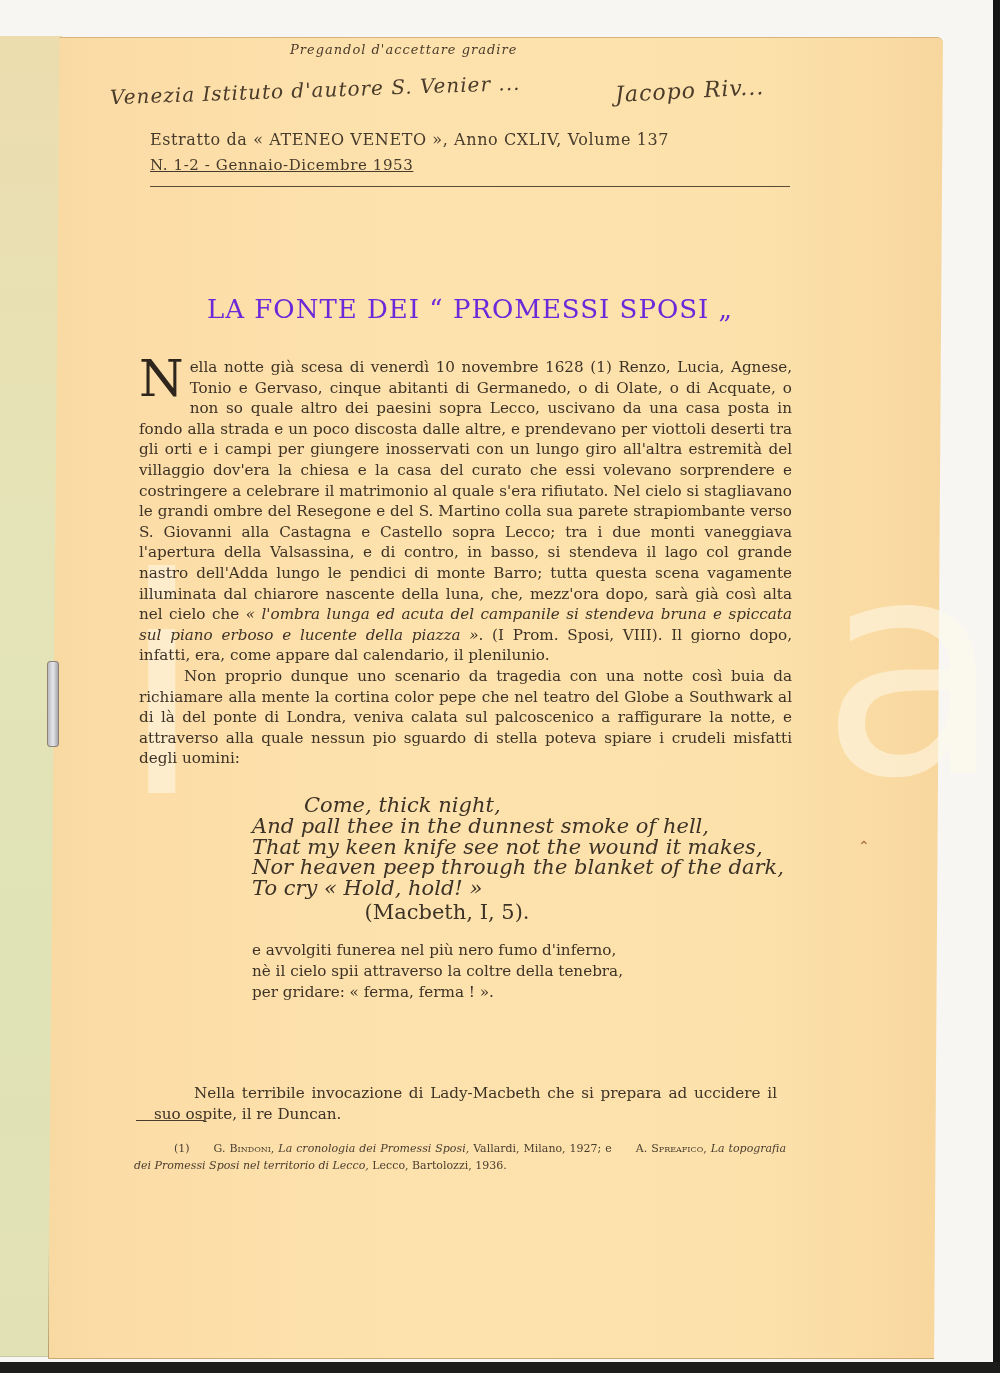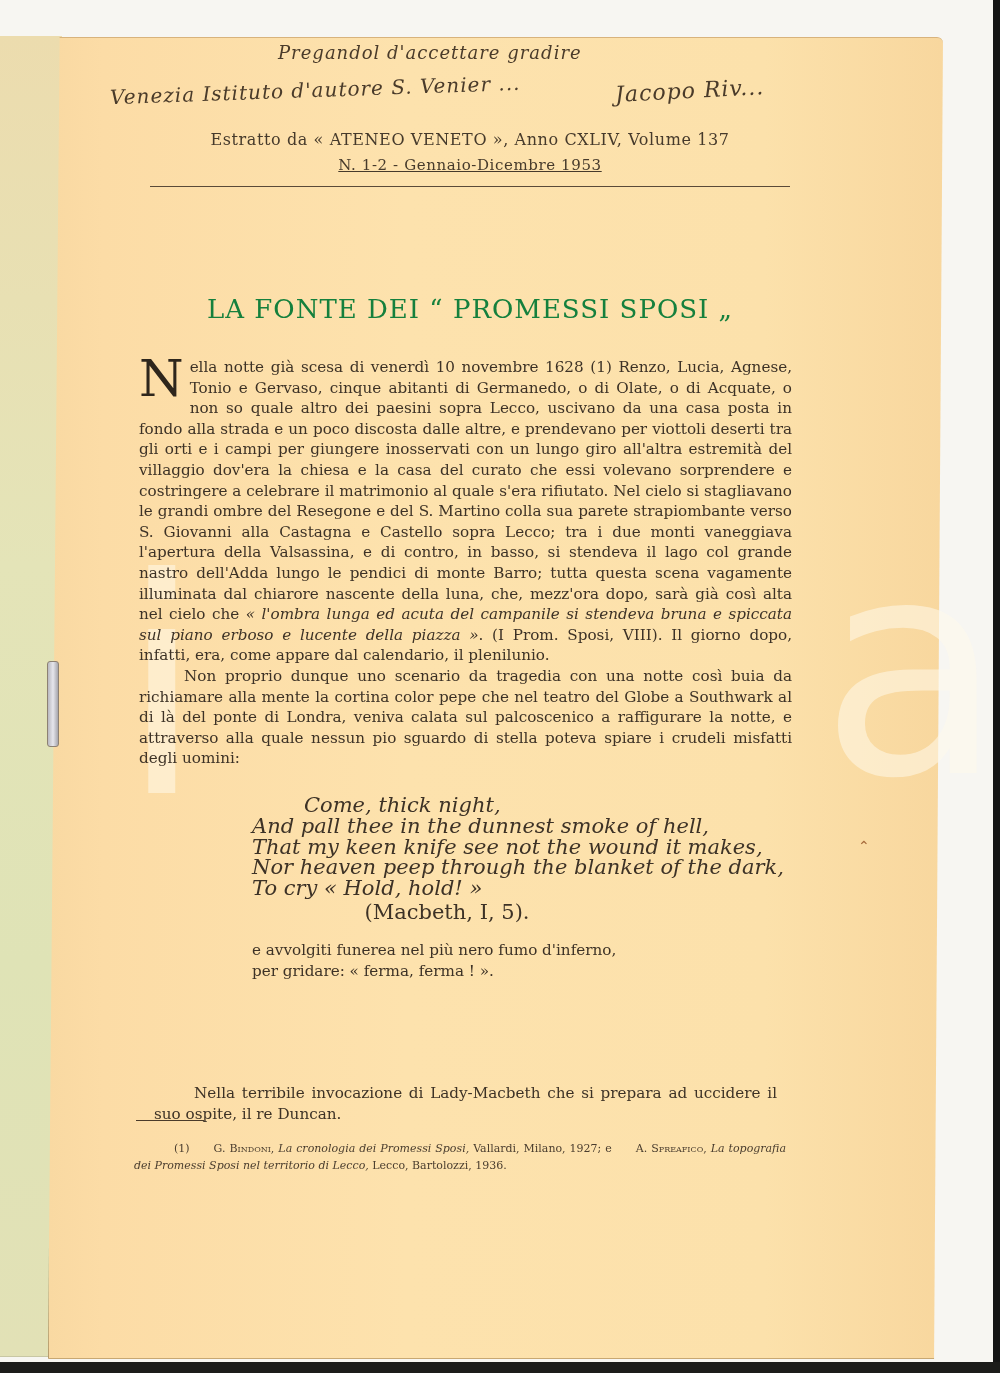--- a/index.html
+++ b/index.html
@@ -38,27 +38,27 @@
   .watermark {
     position: absolute; color: rgba(255,250,235,0.55);
     font-family: "DejaVu Sans", "Liberation Sans", sans-serif;
     font-size: 300px; line-height: 1; pointer-events: none; user-select: none;
   }
   .handwriting {
     position: absolute; left: 110px; top: 40px; width: 700px; height: 78px;
     font-family: "DejaVu Serif", serif; font-style: italic; color: #4a3b2a;
   }
   .handwriting span { position: absolute; font-size: 20px; letter-spacing: 1px; }
-  .hdr { position: absolute; left: 150px; width: 640px; text-align: center; color: #463a2b; }
+  .hdr { position: absolute; left: 150px; width: 640px; text-align: left; color: #463a2b; }
   .hdr1 { top: 130px; font-size: 16px; letter-spacing: 0.6px; }
   .hdr2 { top: 156px; font-size: 15px; letter-spacing: 0.6px; text-decoration: underline; }
   .hdr-rule { position: absolute; left: 150px; top: 186px; width: 640px; border-top: 1.5px solid #5a4a38; }
   .title {
     position: absolute; left: 150px; top: 277px; width: 640px; text-align: center;
-    font-size: 26px; letter-spacing: 1px; color: #15803d; font-weight: normal;
+    font-size: 26px; letter-spacing: 1px; color: #6d28d9; font-weight: normal;
   }
   .body-text {
     position: absolute; left: 139px; top: 357px; width: 653px;
     font-size: 15.2px; line-height: 20.6px; color: #3d3226; text-align: justify;
   }
   .body-text p { margin: 0; }
   .indent { text-indent: 45px; }
   .dropcap {
     float: left; font-size: 51px; line-height: 40px; margin: 2px 6px 0 0; color: #2e261c;
   }
@@ -93,21 +93,21 @@
 <body>
 
 <div class="cover"></div>
 <div class="page"></div>
 <div class="staple"></div>
 
 <div class="watermark" style="left:120px; top:540px;">i</div>
 <div class="watermark" style="left:820px; top:520px;">a</div>
 
 <div class="handwriting">
-  <span style="left:168px; top:2px; font-size:18px;text-align:center;">Pregandol d'accettare gradire</span>
+  <span style="left:180px; top:2px; font-size:13px;text-align:center;">Pregandol d'accettare gradire</span>
   <span style="left:0px; top:38px; transform:rotate(-2deg);">Venezia Istituto d'autore S. Venier ...</span>
   <span style="left:505px; top:38px; font-size:22px; transform:rotate(-3deg);">Jacopo Riv...</span>
 </div>
 
 <div class="hdr hdr1">Estratto da « ATENEO VENETO », Anno CXLIV, Volume 137</div>
 <div class="hdr hdr2">N. 1-2 - Gennaio-Dicembre 1953</div>
 <div class="hdr-rule"></div>
 
 <h1 class="title">LA FONTE DEI “ PROMESSI SPOSI „</h1>
 
@@ -120,20 +120,21 @@
   <div class="first">Come, thick night,</div>
   <div>And pall thee in the dunnest smoke of hell,</div>
   <div>That my keen knife see not the wound it makes,</div>
   <div>Nor heaven peep through the blanket of the dark,</div>
   <div>To cry « Hold, hold! »</div>
   <div class="cite">(Macbeth, I, 5).</div>
 </div>
 
 <div class="trans">
   <div>e avvolgiti funerea nel più nero fumo d'inferno,</div>
+  <div>nè il cielo spii attraverso la coltre della tenebra,</div>
   <div>per gridare: « ferma, ferma ! ».</div>
 </div>
 
 <div class="closing">
   <p>Nella terribile invocazione di Lady-Macbeth che si prepara ad uccidere il suo ospite, il re Duncan.</p>
 </div>
 
 <div class="fn-rule"></div>
 <div class="footnote">
   <p>

